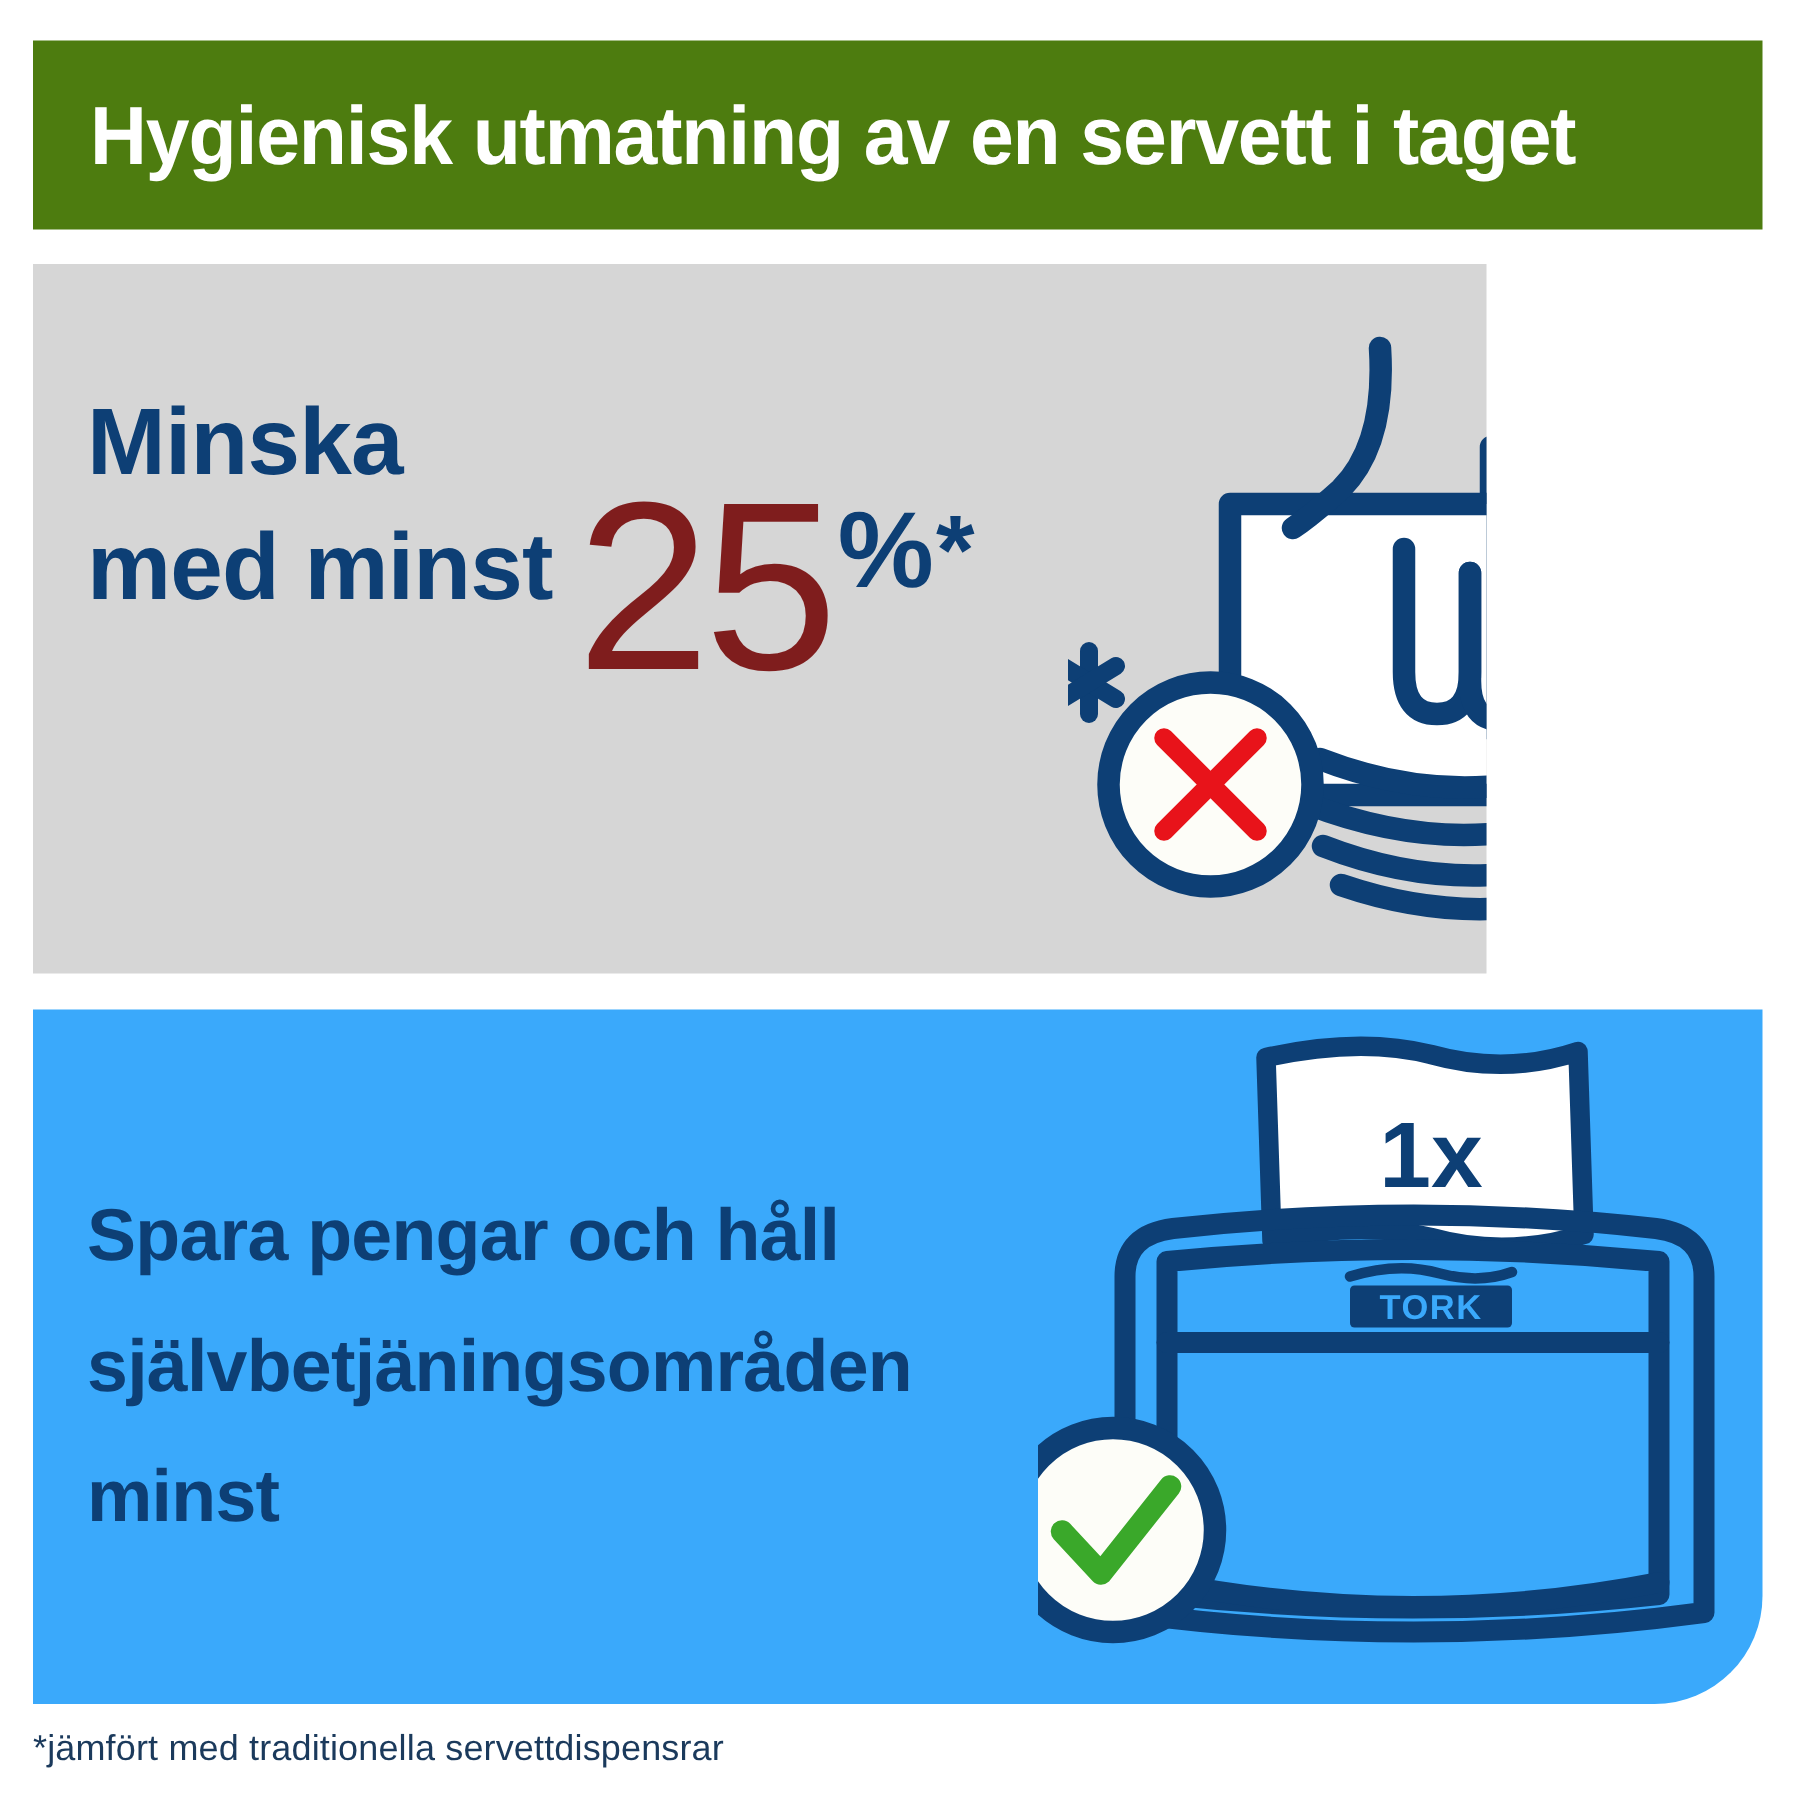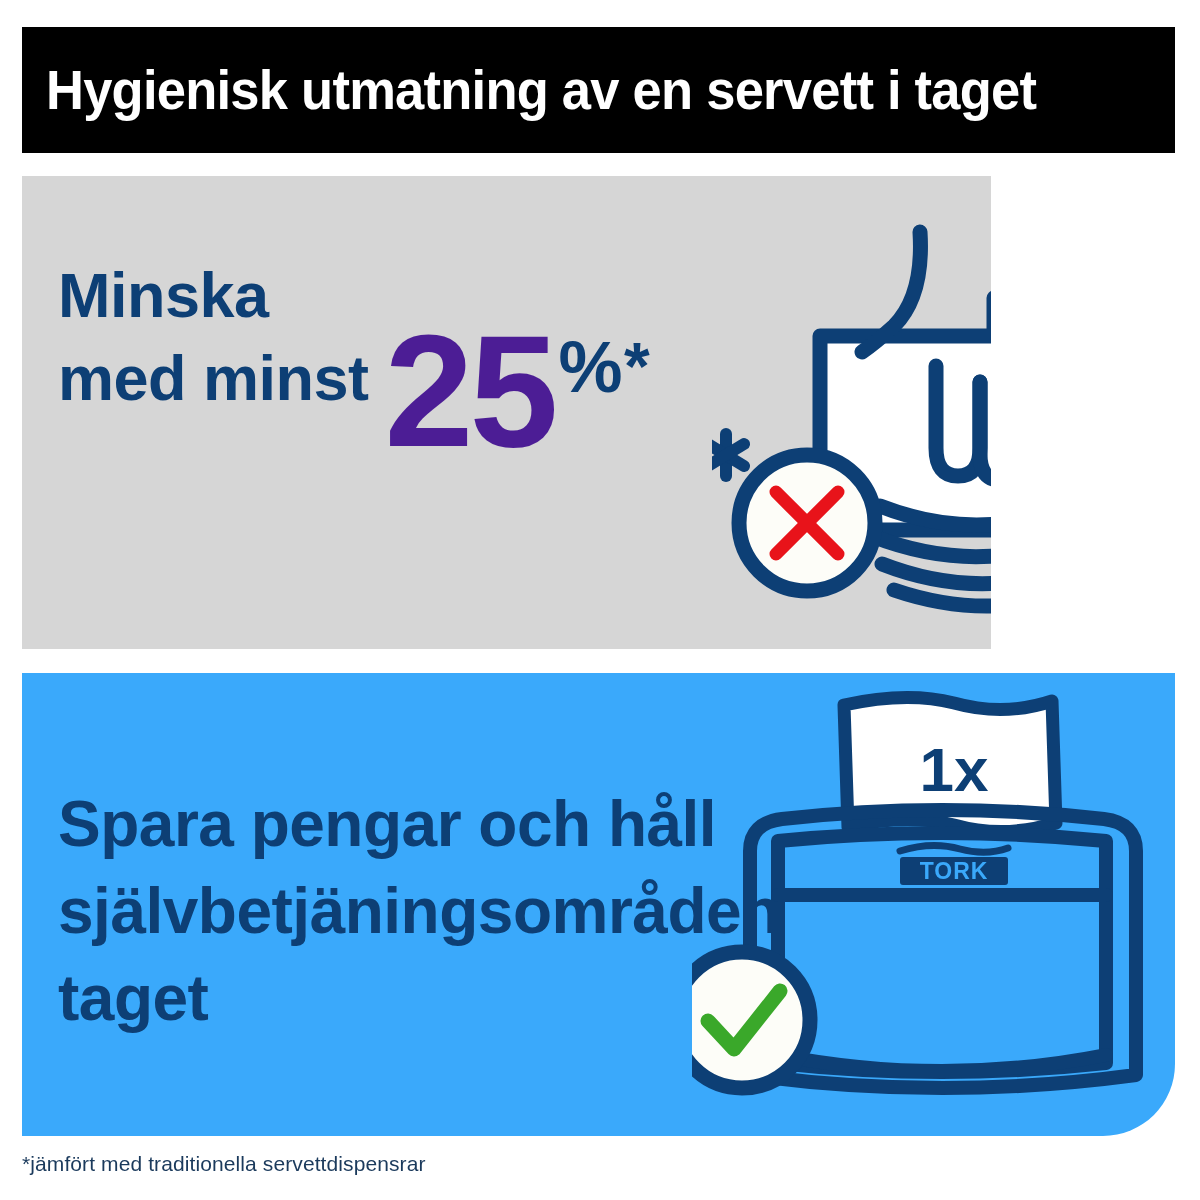--- a/index.html
+++ b/index.html
@@ -22,25 +22,25 @@
     background: #ffffff;
   }
 
   
   .header-bar {
     position: absolute;
     left: 22px;
     top: 27px;
     width: 1153px;
     height: 126px;
-    background: #000000;
+    background: #4d7c0f;
     display: flex;
     align-items: center;
     box-sizing: border-box;
-    padding-left: 24px;
+    padding-left: 38px;
   }
   .header-title {
     color: #ffffff;
     font-family: "Liberation Sans", sans-serif;
     font-weight: bold;
     font-size: 55px;
     letter-spacing: -0.8px;
     line-height: 1;
     white-space: nowrap;
     transform: scaleX(0.955);
@@ -74,24 +74,24 @@
 
   .big-stat {
     display: inline-flex;
     align-items: flex-start;
     margin-left: 16px;
     position: relative;
     top: -10px;
   }
   .big-number {
     font-size: 160px;
-    font-weight: bold;
+    font-weight: normal;
     line-height: 128px;
     letter-spacing: -4px;
-    color: #4c1d95;
+    color: #7f1d1d;
   }
   .big-percent {
     font-size: 72px;
     font-weight: bold;
     line-height: 1;
     color: #0d3f75;
     margin-left: 4px;
     margin-top: 4px;
   }
   .big-star {
@@ -122,41 +122,41 @@
     border-bottom-right-radius: 72px;
     overflow: hidden;
   }
   .panel2-text {
     position: absolute;
     left: 36px;
     top: 108px;
     width: 740px;
     color: #0d3f75;
     font-weight: bold;
-    font-size: 64px;
+    font-size: 49px;
     line-height: 87px;
     letter-spacing: -0.5px;
   }
   .panel2-text .ln { display: block; white-space: nowrap; }
 
   .art-dispenser {
     position: absolute;
     left: 670px;
     top: 10px;
     width: 500px;
     height: 450px;
   }
 
   
   .footnote {
     position: absolute;
     left: 22px;
     top: 1152px;
     color: #1b3a5c;
-    font-size: 21px;
+    font-size: 24px;
     font-weight: normal;
     letter-spacing: 0.1px;
     white-space: nowrap;
   }
 </style>
 </head>
 <body>
 
 <div id="stage">
 
@@ -217,21 +217,21 @@
         </g>
       </g>
     </svg>
   </div>
 
   <div class="panel-blue">
 
     <div class="panel2-text">
       <span class="ln">Spara pengar och håll</span>
       <span class="ln">självbetjäningsområden</span>
-      <span class="ln">taget</span>
+      <span class="ln">minst</span>
     </div>
 
     <svg class="art-dispenser" viewBox="0 0 500 450">
 
       <g>
         <path d="M152 22 Q215 8 262 20 Q312 34 360 18 L364 140 Q312 156 262 142 Q214 130 156 144 Z" fill="#ffffff" stroke="#0d3f75" stroke-width="13" stroke-linejoin="round"></path>
       </g>
       <text x="262" y="108" text-anchor="middle" font-family="Liberation Sans, sans-serif" font-size="62" font-weight="bold" fill="#0d3f75">1x</text>
 
       <g fill="none" stroke="#0d3f75" stroke-width="14" stroke-linejoin="round" stroke-linecap="round">

